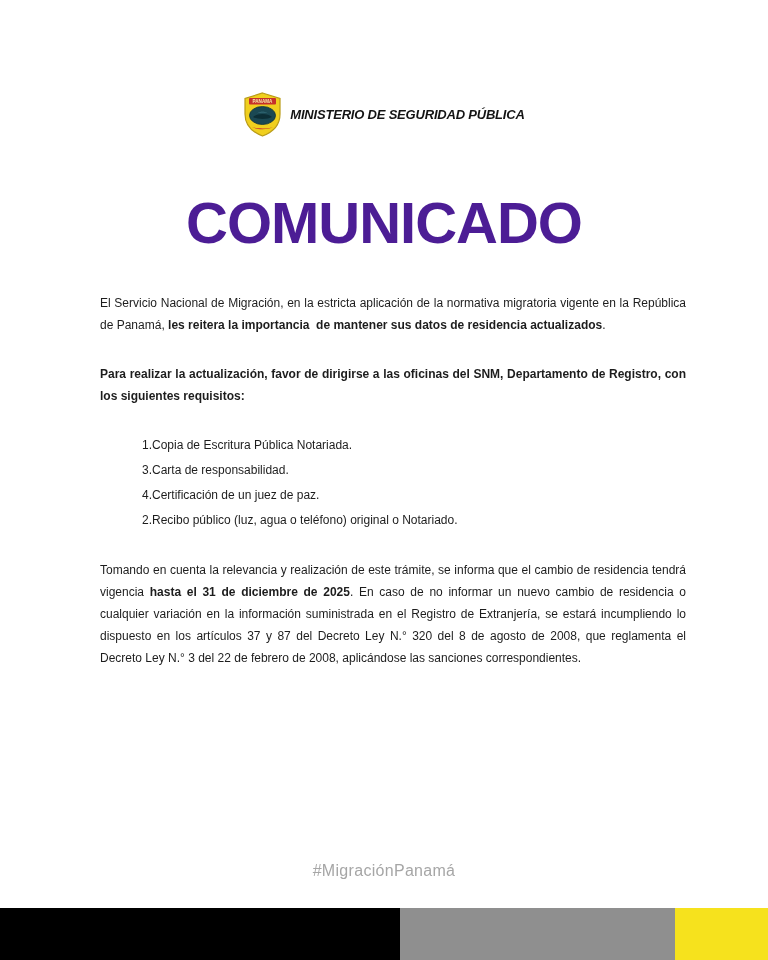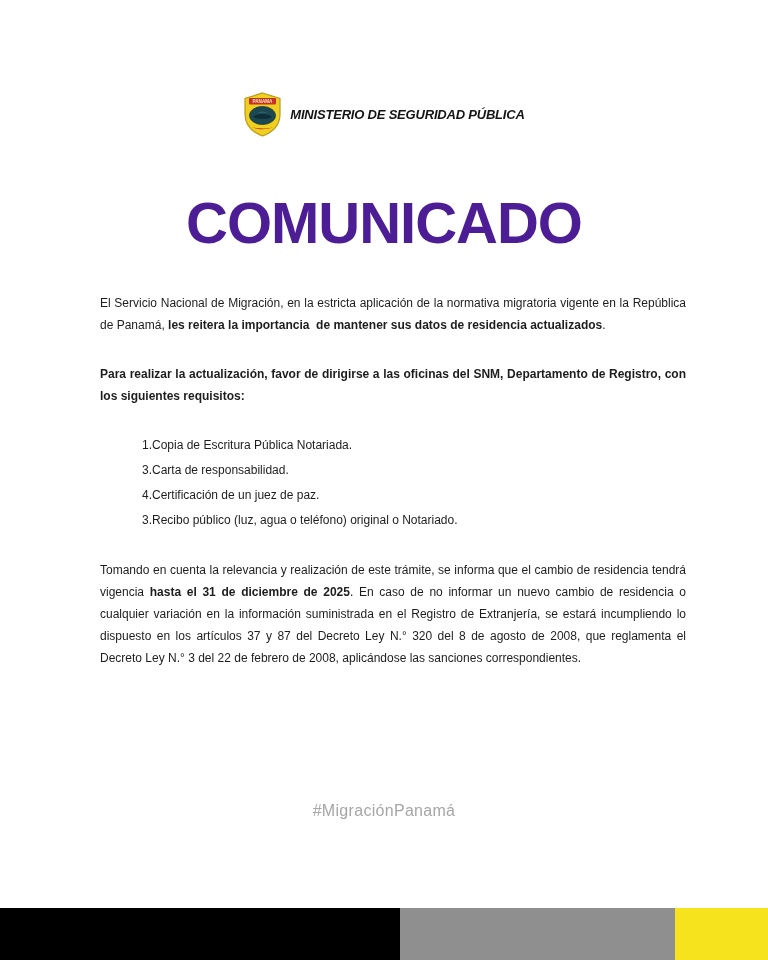--- a/index.html
+++ b/index.html
@@ -50,21 +50,21 @@
   .req-list {
     list-style:none;
     margin:0 0 26px 42px;
     line-height:25px;
   }
   .bold { font-weight:bold; }
   .pre { white-space:pre-wrap; }
 
   
   .hashtag {
-    position:absolute; top:802px; left:0; width:100%;
+    position:absolute; top:862px; left:0; width:100%;
     text-align:center;
     font-size:16px; color:#a6a6a6; letter-spacing:0.3px;
   }
 
   
   .footer-bar {
     position:absolute; bottom:0; left:0;
     width:768px; height:52px;
     display:flex;
   }
@@ -103,21 +103,21 @@
   <div class="content">
 
     <p class="p1"><span class="pre">El Servicio Nacional de Migración, en la estricta aplicación de la normativa migratoria vigente en la República de Panamá, </span><span class="bold pre">les reitera la importancia  de mantener sus datos de residencia actualizados</span><span class="pre">.</span></p>
 
     <p class="p2">Para realizar la actualización, favor de dirigirse a las oficinas del SNM, Departamento de Registro, con los siguientes requisitos:</p>
 
     <ul class="req-list">
       <li>1.Copia de Escritura Pública Notariada.</li>
       <li>3.Carta de responsabilidad.</li>
       <li>4.Certificación de un juez de paz.</li>
-      <li>3.Recibo público (luz, agua o teléfono) original o Notariado.</li>
+      <li>2.Recibo público (luz, agua o teléfono) original o Notariado.</li>
     </ul>
 
     <p class="p3"><span class="pre">Tomando en cuenta la relevancia y realización de este trámite, se informa que el cambio de residencia tendrá vigencia </span><span class="bold pre">hasta el 31 de diciembre de 2025</span><span class="pre">. En caso de no informar un nuevo cambio de residencia o cualquier variación en la información suministrada en el Registro de Extranjería, se estará incumpliendo lo dispuesto en los artículos 37 y 87 del Decreto Ley N.° 320 del 8 de agosto de 2008, que reglamenta el Decreto Ley N.° 3 del 22 de febrero de 2008, aplicándose las sanciones correspondientes.</span></p>
 
   </div>
 
   <div class="hashtag">#MigraciónPanamá</div>
 
   <div class="footer-bar">
     <div class="bar-black"></div>

